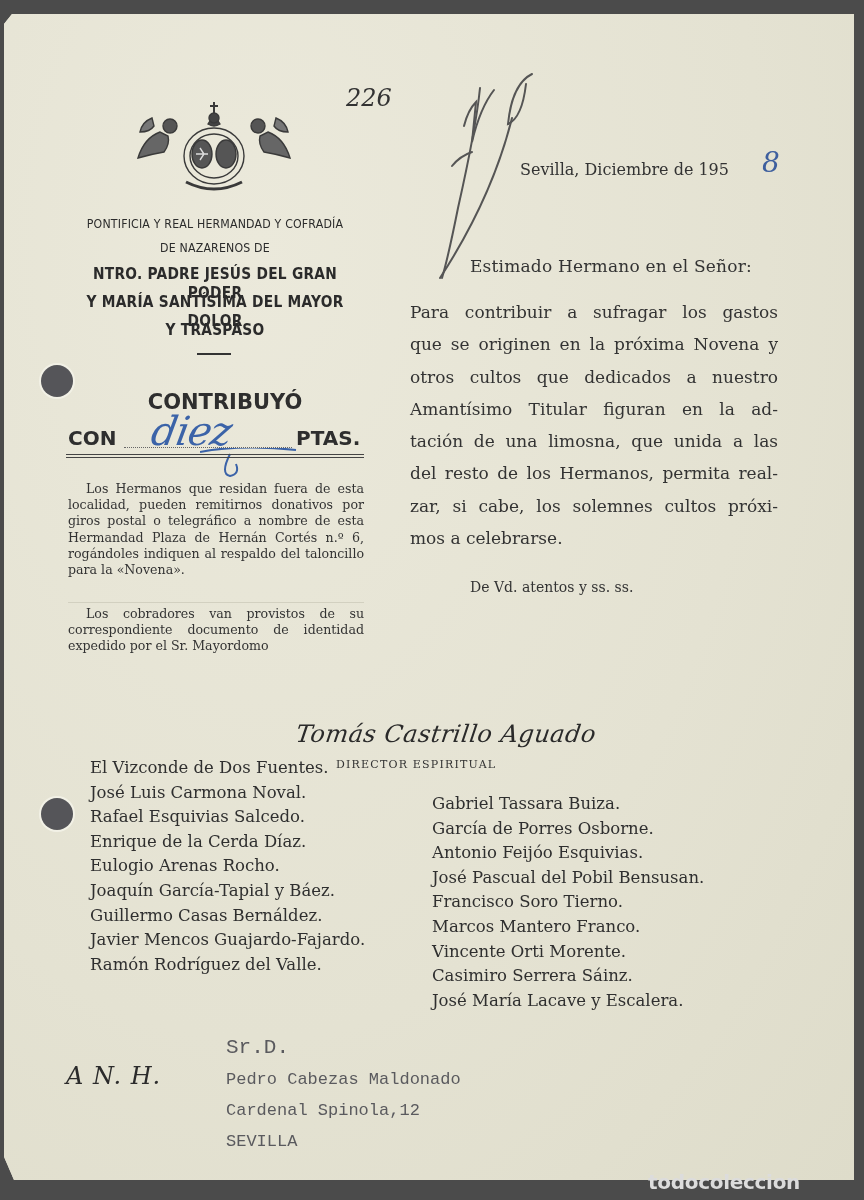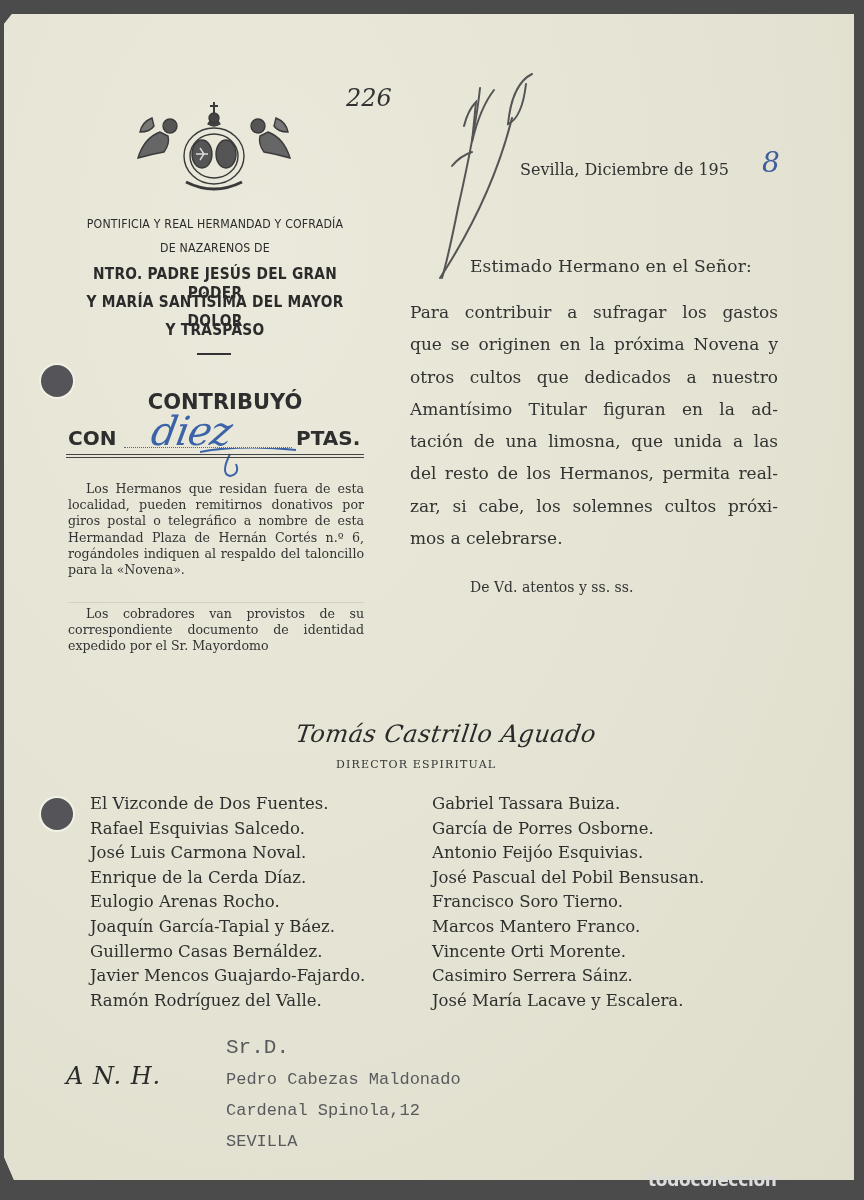--- a/index.html
+++ b/index.html
@@ -33,27 +33,27 @@
   .body{left:410px;top:296px;width:368px;font-size:17px;line-height:32.3px;text-align:justify;text-align-last:justify;color:#333;}
   .body .last{text-align-last:left;}
   .closing{left:470px;top:579px;font-size:14px;color:#333;}
   .hw-top{left:346px;top:84px;font-family:"DejaVu Serif",serif;font-style:italic;font-size:24px;color:#333;}
   .scribble{left:420px;top:68px;width:140px;height:220px;}
   
   .sig{left:296px;top:720px;font-family:"DejaVu Serif",serif;font-style:italic;font-size:24px;color:#2a2a2a;letter-spacing:0.5px;transform:skewX(-8deg);}
   .sigtitle{left:336px;top:758px;font-size:11px;letter-spacing:1.2px;color:#333;}
   .names{font-size:16.5px;line-height:24.6px;color:#2f2f2f;}
   .names div{white-space:nowrap;}
-  .namesL{left:90px;top:792px;}
+  .namesL{left:90px;top:756px;}
   .namesR{left:432px;top:792px;}
   
   .initials{left:66px;top:1062px;font-family:"DejaVu Serif",serif;font-style:italic;font-size:24px;color:#2b2b2b;letter-spacing:1px;}
   .addr{left:226px;font-family:"Liberation Mono","DejaVu Sans Mono",monospace;color:#5a5a5e;font-size:17px;}
   .addr.sr{top:1036px;font-size:21px;}
-  .watermark{left:648px;top:1170px;font-family:"DejaVu Sans",sans-serif;font-weight:bold;font-size:17px;color:#dcdcdc;letter-spacing:-0.3px;}
+  .watermark{left:648px;top:1170px;font-family:"DejaVu Sans",sans-serif;font-weight:bold;font-size:20px;color:#dcdcdc;letter-spacing:-0.3px;}
 </style>
 </head>
 <body>
 
 <div class="paper"></div>
 
 <div class="hole" style="left:41px;top:365px;"></div>
 <div class="hole" style="left:41px;top:798px;"></div>
 
 <svg class="abs crest" viewBox="0 0 168 98">
@@ -128,22 +128,22 @@
   <div>zar, si cabe, los solemnes cultos próxi-</div>
   <div class="last">mos a celebrarse.</div>
 </div>
 <div class="abs closing">De Vd. atentos y ss. ss.</div>
 
 <div class="abs sig">Tomás Castrillo Aguado</div>
 <div class="abs sigtitle">DIRECTOR ESPIRITUAL</div>
 
 <div class="abs names namesL">
   <div>El Vizconde de Dos Fuentes.</div>
+  <div>José Luis Carmona Noval.</div>
   <div>Rafael Esquivias Salcedo.</div>
-  <div>José Luis Carmona Noval.</div>
   <div>Enrique de la Cerda Díaz.</div>
   <div>Eulogio Arenas Rocho.</div>
   <div>Joaquín García-Tapial y Báez.</div>
   <div>Guillermo Casas Bernáldez.</div>
   <div>Javier Mencos Guajardo-Fajardo.</div>
   <div>Ramón Rodríguez del Valle.</div>
 </div>
 <div class="abs names namesR">
   <div>Gabriel Tassara Buiza.</div>
   <div>García de Porres Osborne.</div>

